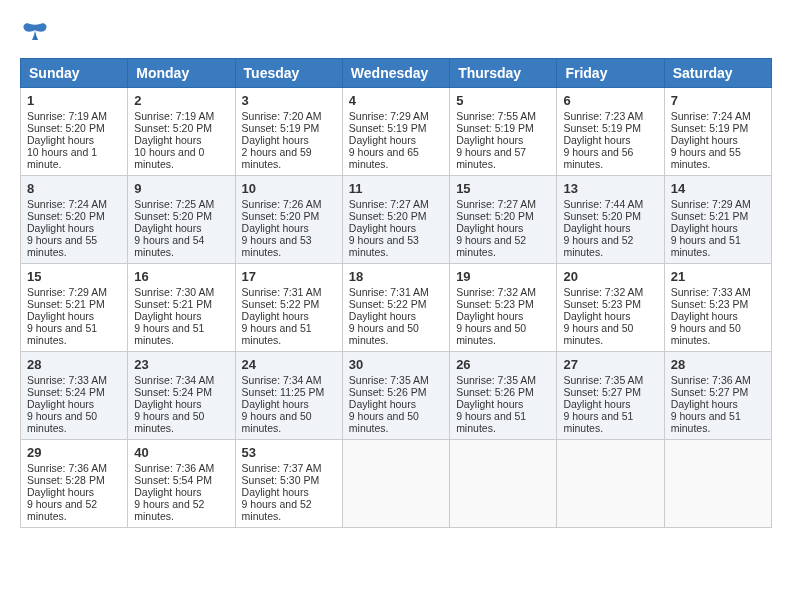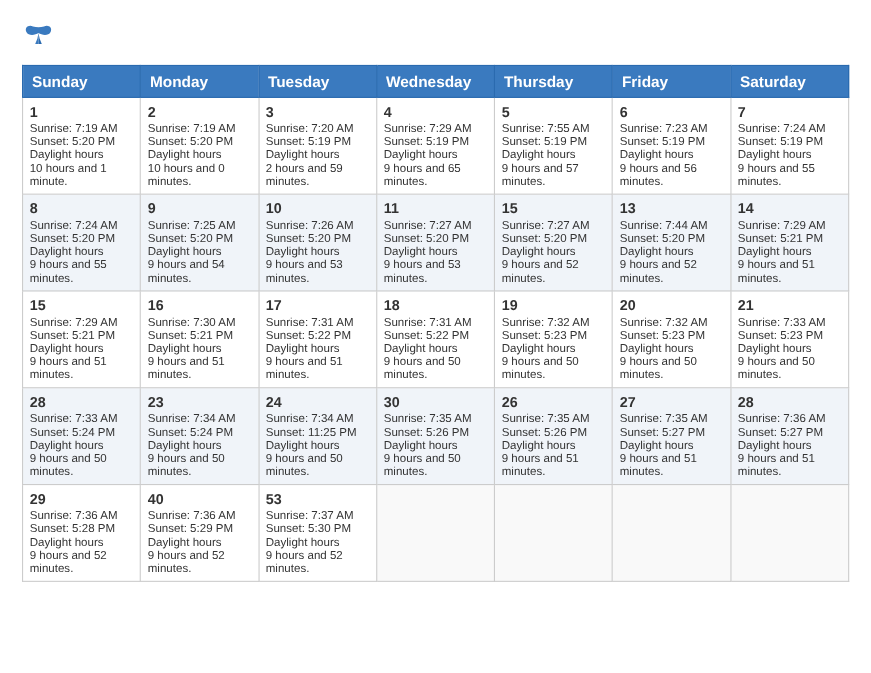--- a/index.html
+++ b/index.html
@@ -311,21 +311,21 @@
         <td>
           <span class="day-num">29</span>
           <div>Sunrise: 7:36 AM</div>
           <div>Sunset: 5:28 PM</div>
           <div>Daylight hours</div>
           <div>9 hours and 52 minutes.</div>
         </td>
         <td>
           <span class="day-num">40</span>
           <div>Sunrise: 7:36 AM</div>
-          <div>Sunset: 5:29 PM</div>
+          <div>Sunset: 5:54 PM</div>
           <div>Daylight hours</div>
           <div>9 hours and 52 minutes.</div>
         </td>
         <td>
           <span class="day-num">53</span>
           <div>Sunrise: 7:37 AM</div>
           <div>Sunset: 5:30 PM</div>
           <div>Daylight hours</div>
           <div>9 hours and 52 minutes.</div>
         </td>

